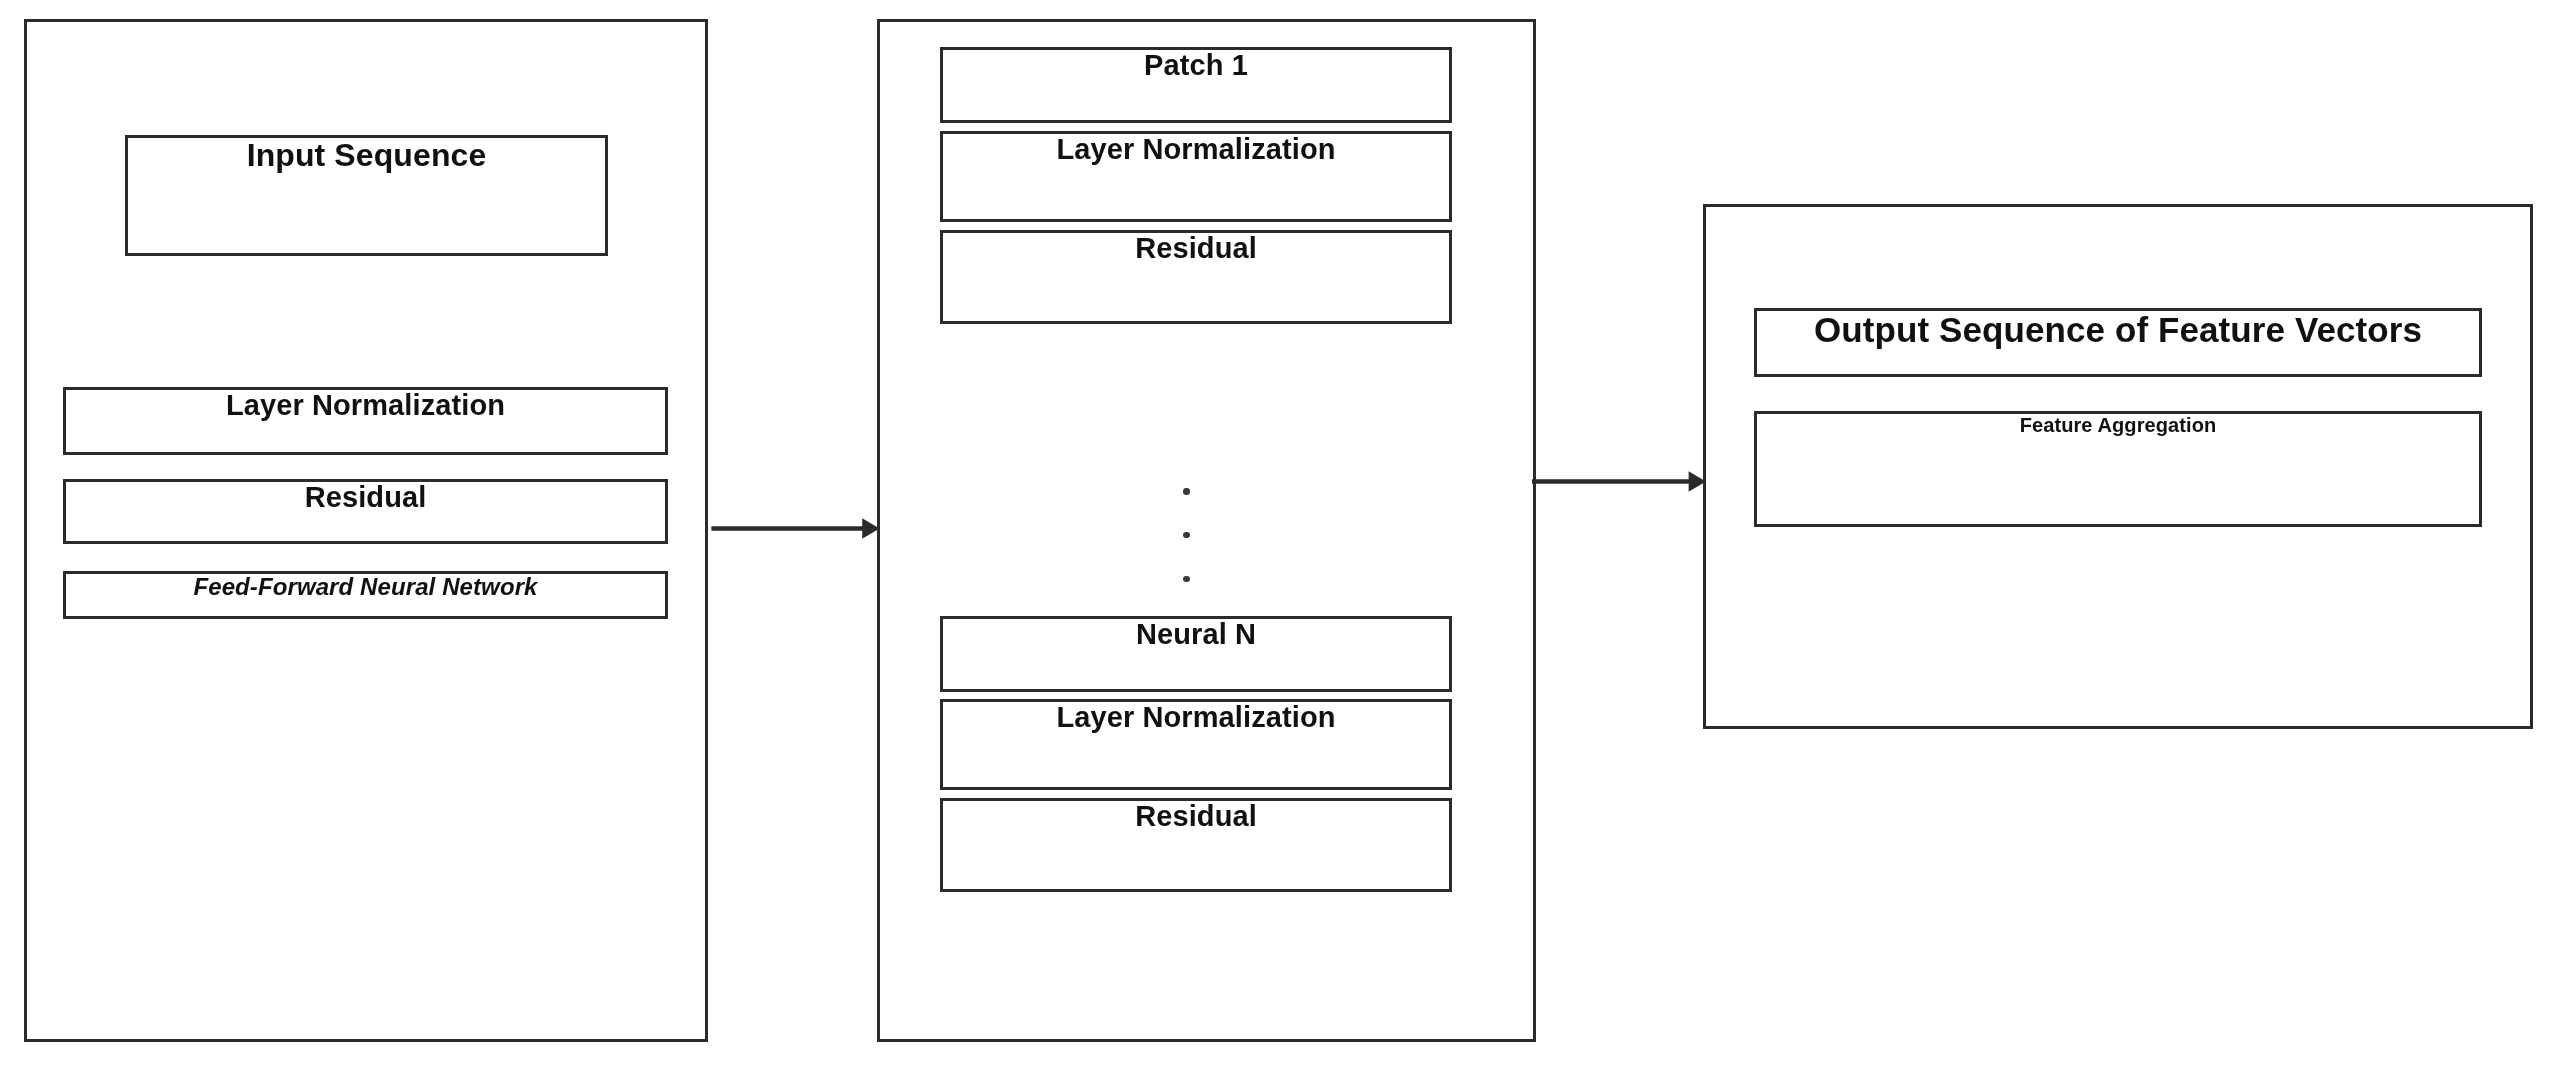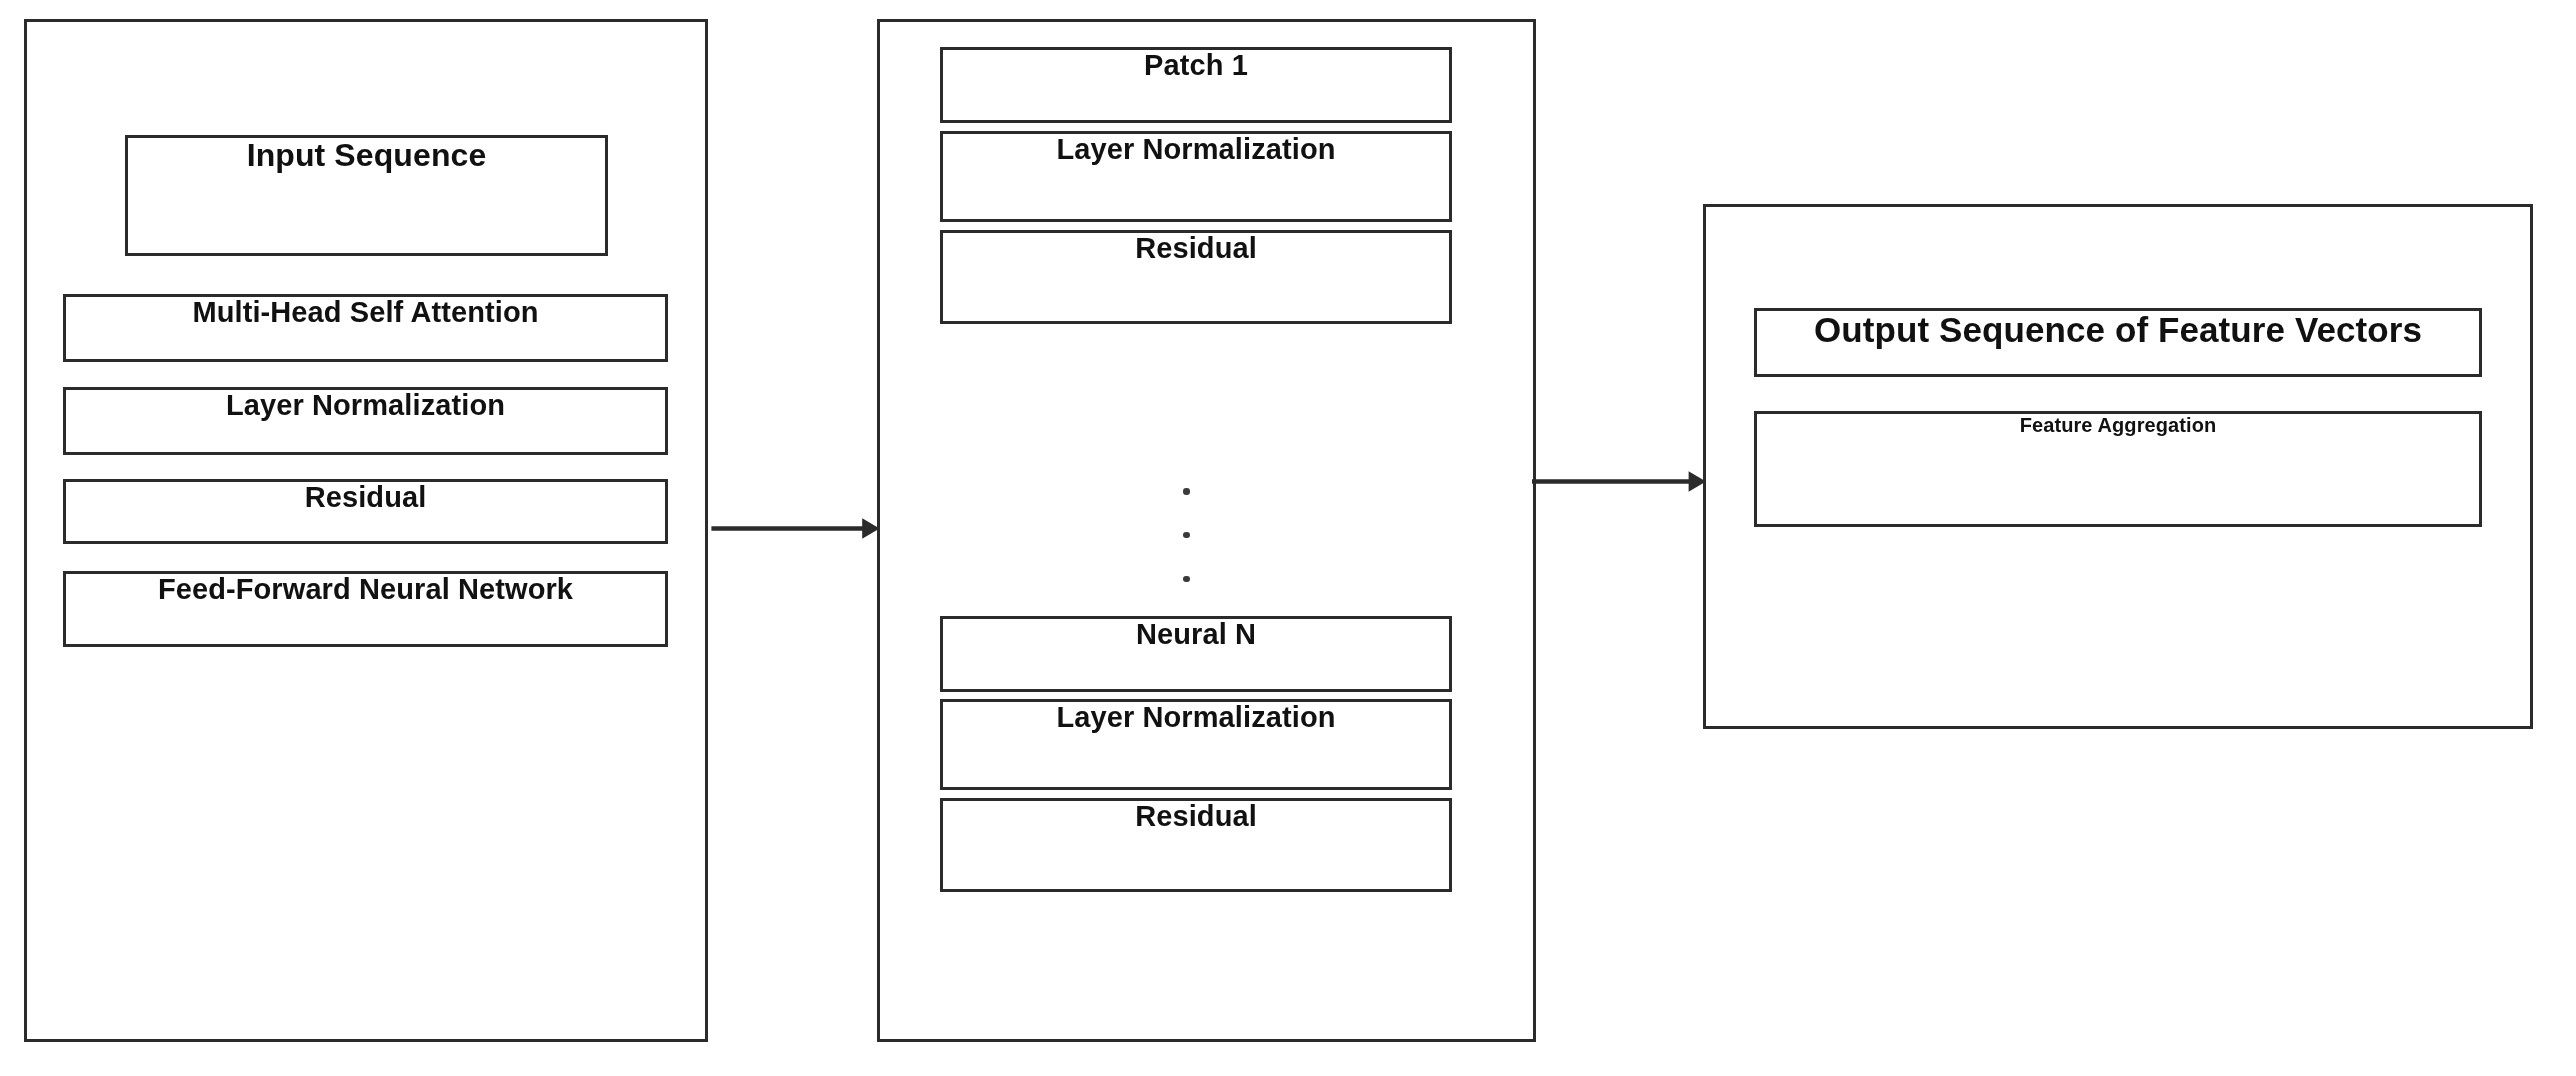--- a/index.html
+++ b/index.html
@@ -31,21 +31,21 @@
     line-height:1.1;
   }
   .node-box span{display:block;padding:0 7.3px;}
 
   
   #left-container{left:24px;  top:19px;  width:684px;  height:1023px;}
   #box-input-sequence{left:125px; top:125px; width:483px; height:121px; font-size:32px;margin-top:10px;}
   #box-mhsa          {left:63px;  top:294px; width:605px; height:68px;  font-size:29px;}
   #box-layernorm-l   {left:63px;  top:387px; width:605px; height:68px;  font-size:29px;}
   #box-residual-l    {left:63px;  top:479px; width:605px; height:65px;  font-size:29px;}
-  #box-ffnn          {left:63px;  top:571px; width:605px; height:76px;  font-size:29px;}
+  #box-ffnn          {left:63px;  top:571px; width:605px; height:48px;  font-size:24px;font-style:italic;}
 
   
   #mid-container{left:877px; top:19px; width:659px; height:1023px;}
   #box-patch-1       {left:940px; top:47px;  width:512px; height:76px; font-size:29px;}
   #box-layernorm-m1  {left:940px; top:131px; width:512px; height:91px; font-size:29px;}
   #box-residual-m1   {left:940px; top:230px; width:512px; height:94px; font-size:29px;}
   #box-patch-n       {left:940px; top:616px; width:512px; height:76px; font-size:29px;}
   #box-layernorm-m2  {left:940px; top:699px; width:512px; height:91px; font-size:29px;}
   #box-residual-m2   {left:940px; top:798px;width:512px; height:94px; font-size:29px;}
 
@@ -79,23 +79,20 @@
 <body>
 
 <div id="stage">
 
   <div class="container-box" id="left-container"></div>
 
   <div class="node-box" id="box-input-sequence">
     <span>Input Sequence</span>
   </div>
 
-  <div class="node-box" id="box-mhsa">
-    <span>Multi-Head Self Attention</span>
-  </div>
 
   <div class="node-box" id="box-layernorm-l">
     <span>Layer Normalization</span>
   </div>
 
   <div class="node-box" id="box-residual-l">
     <span>Residual</span>
   </div>
 
   <div class="node-box" id="box-ffnn">

